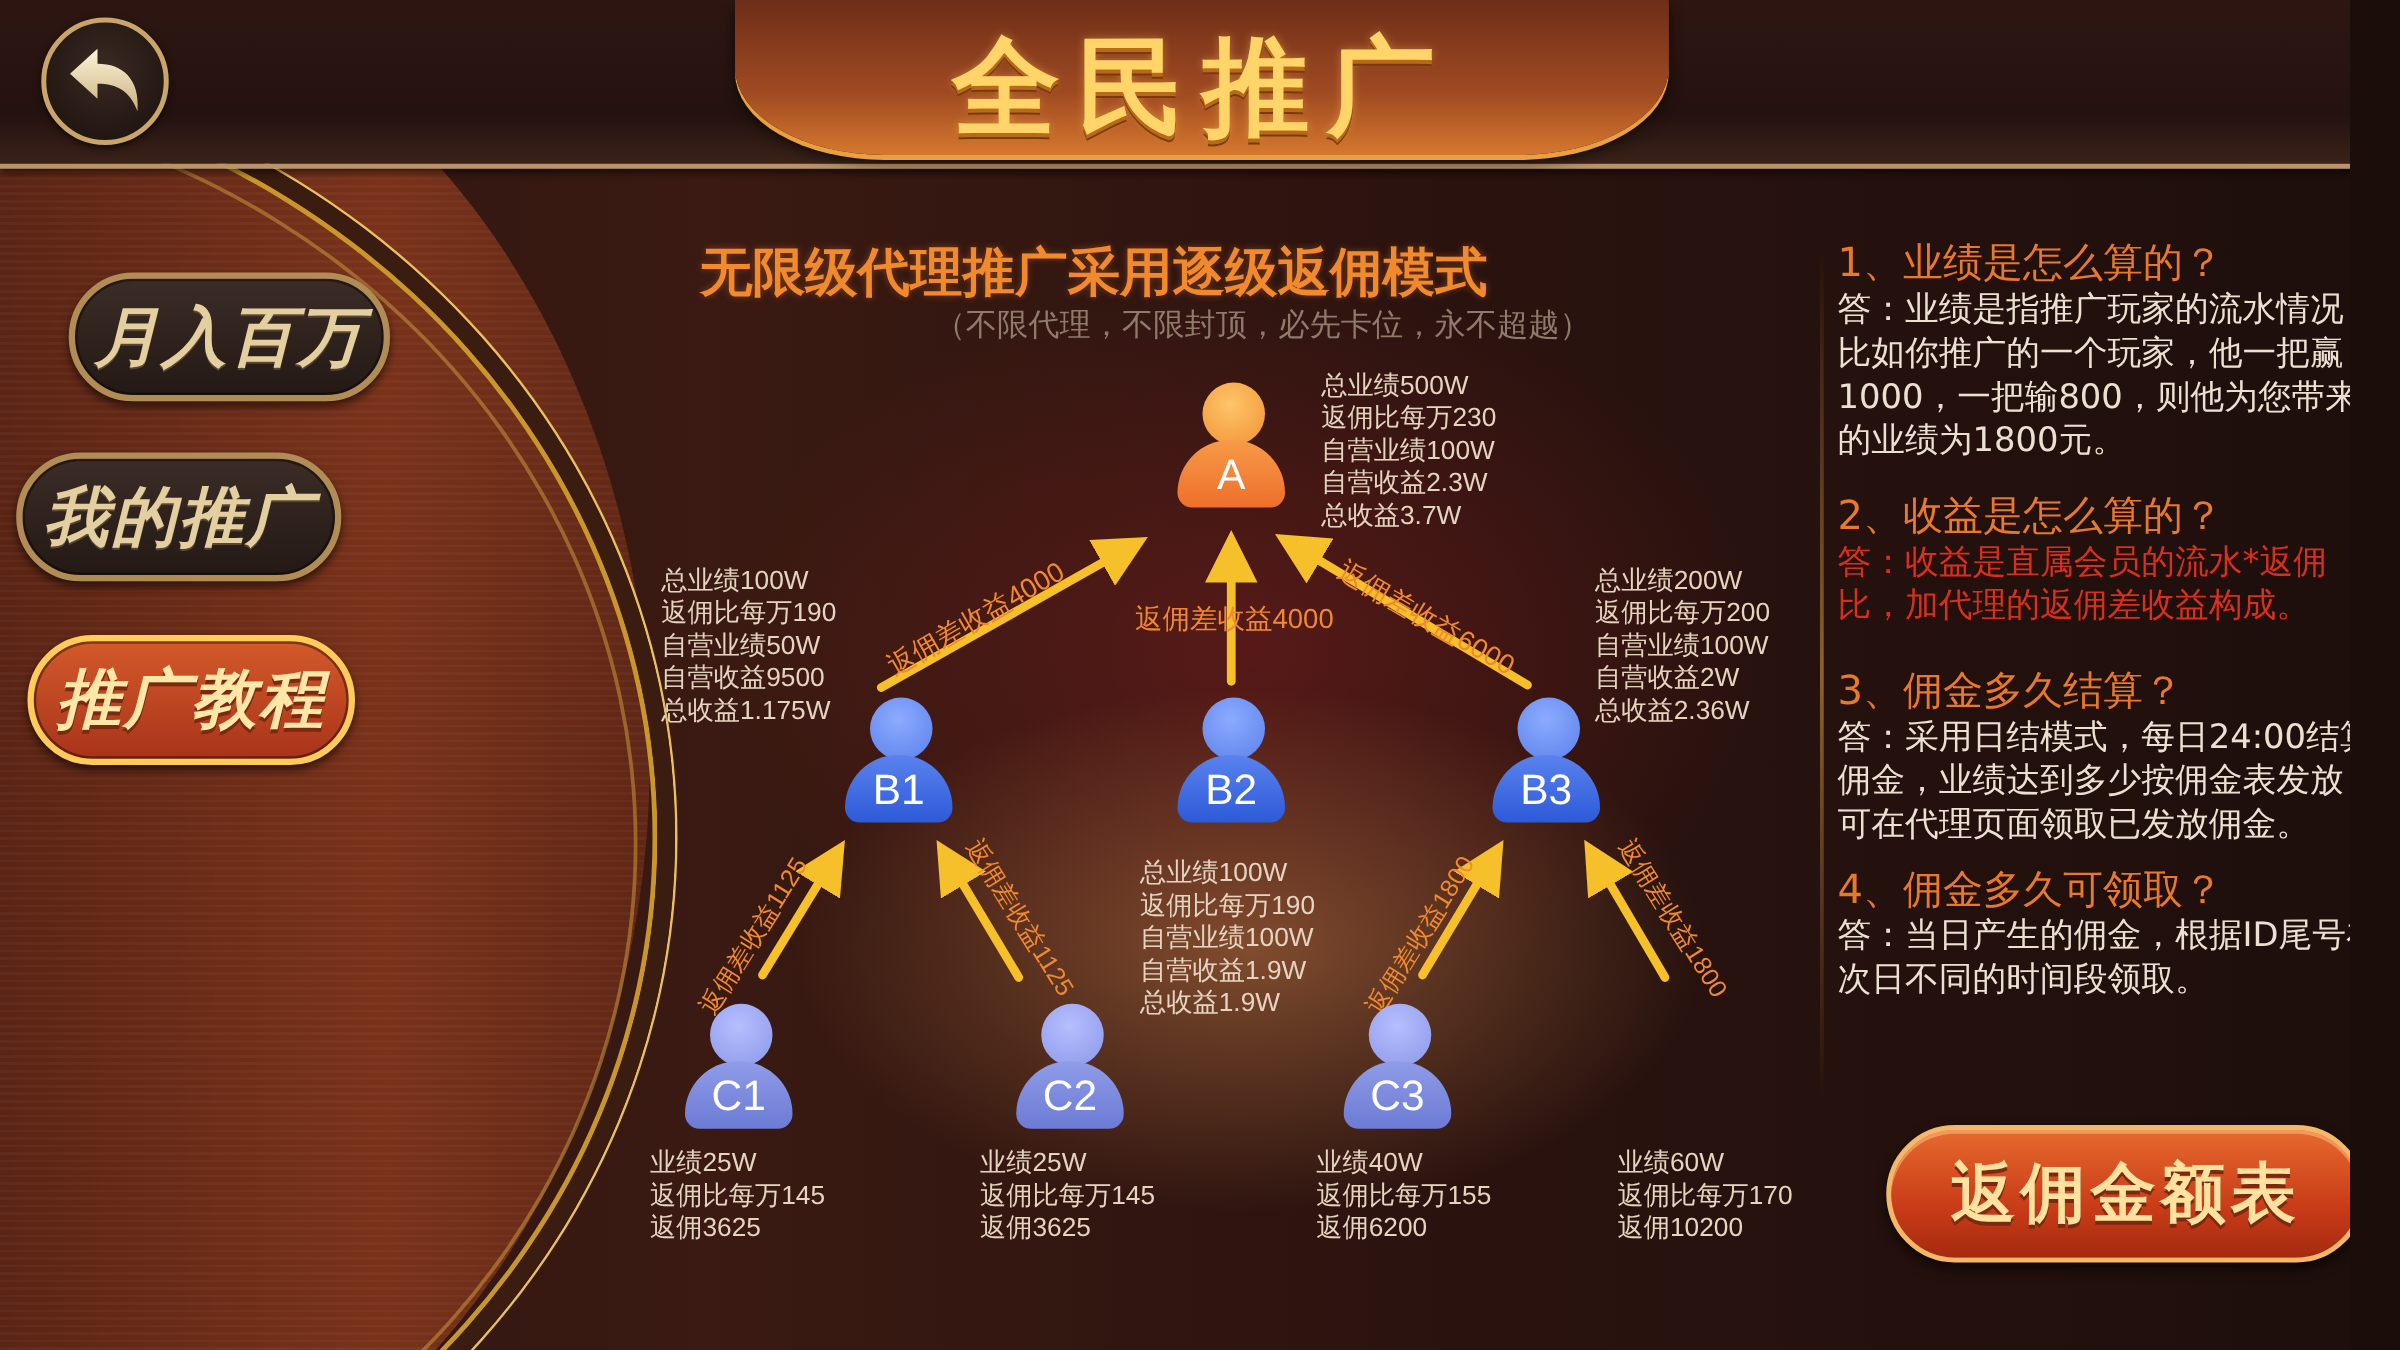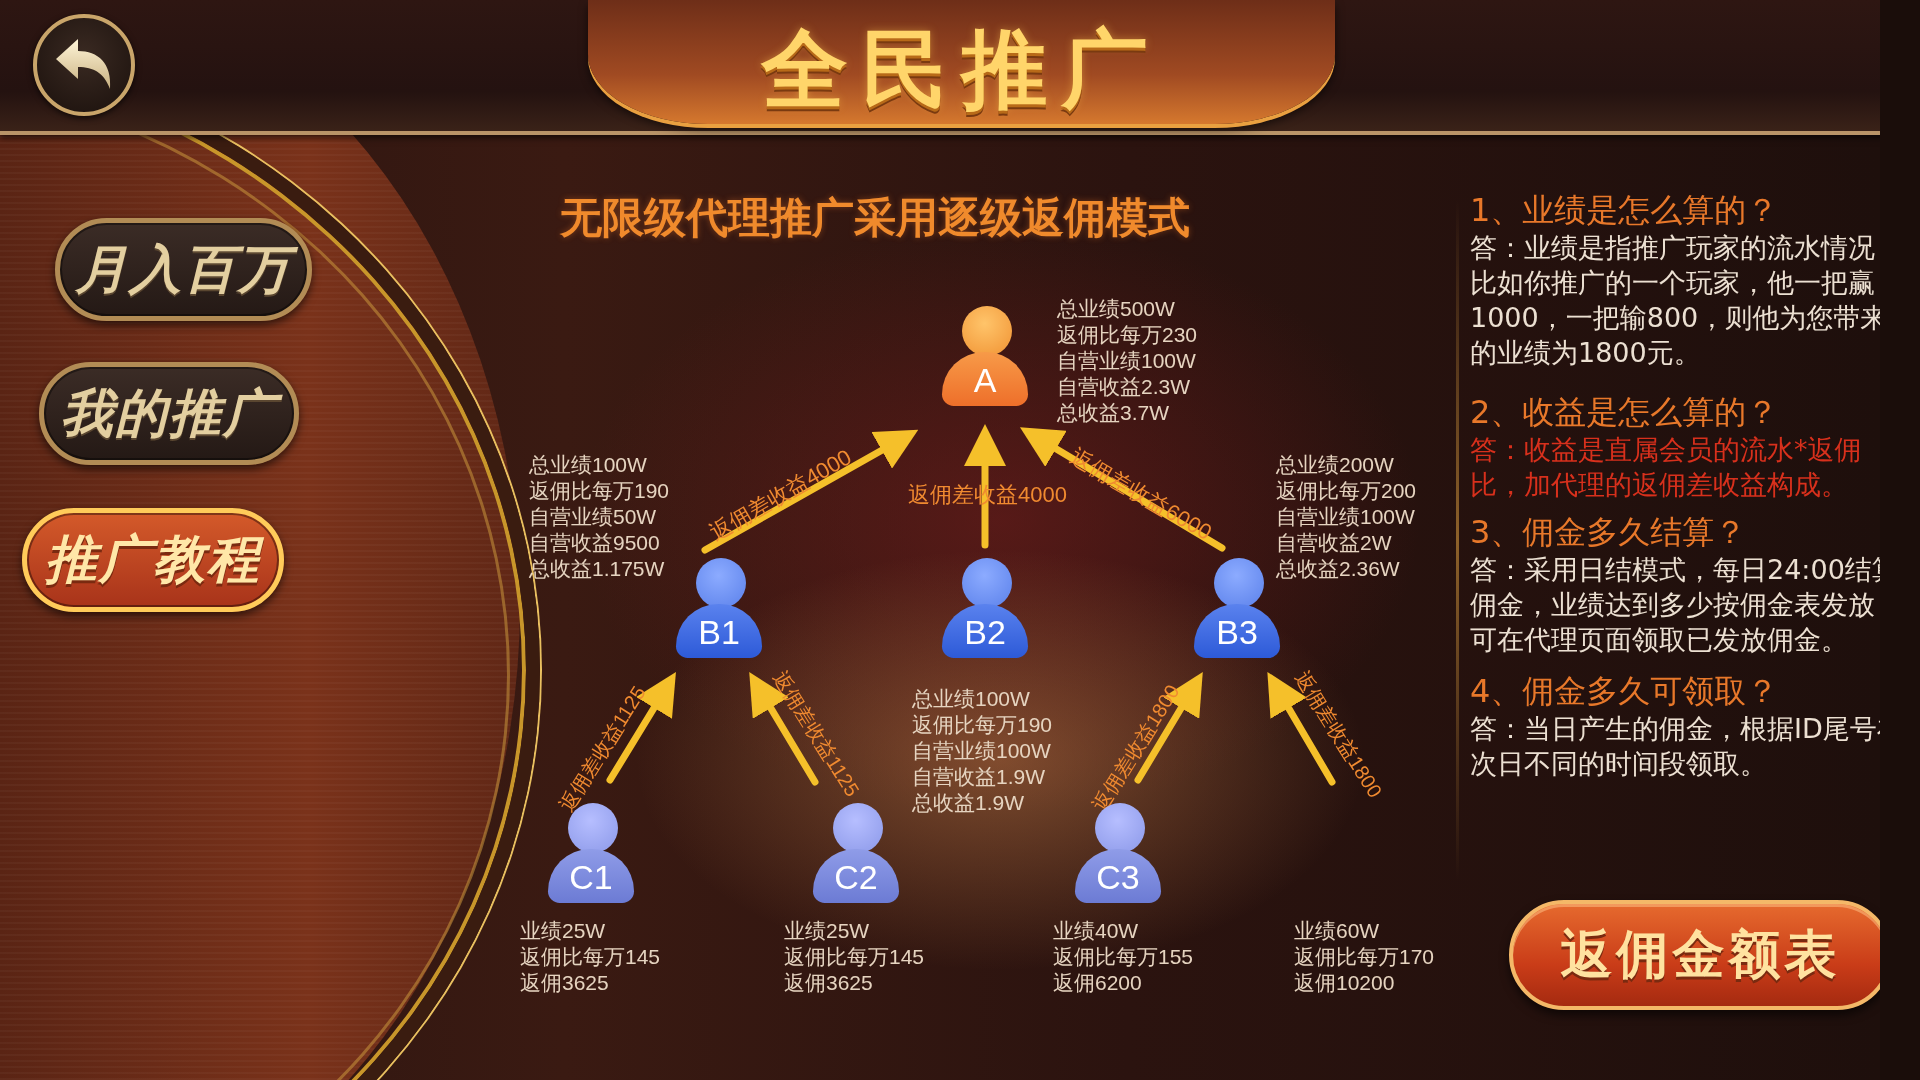--- a/index.html
+++ b/index.html
@@ -88,28 +88,29 @@
       </svg>
     </div>
     <div id="title-banner">
       <div id="title-text">全民推广</div>
     </div>
   </div>
 
   <div class="nav-btn nav-dark" style="left:55px;top:218px;width:257px;height:103px;text-align:right;">
     <span>月入百万</span>
   </div>
-  <div class="nav-btn nav-dark" style="left:39px;top:362px;width:260px;height:103px;font-family:Liberation Serif, serif;">
+  <div class="nav-btn nav-dark" style="left:13px;top:362px;width:260px;height:103px;font-family:Liberation Serif, serif;">
     <span>我的推广</span>
   </div>
   <div class="nav-btn nav-active" style="left:22px;top:508px;width:262px;height:104px;">
     <span>推广教程</span>
   </div>
 
   <div id="heading">无限级代理推广采用逐级返佣模式</div>
+  <div id="subheading">（不限代理，不限封顶，必先卡位，永不超越）</div>
 
   <svg id="arrows">
     <defs>
       <marker id="ah" markerWidth="6" markerHeight="6" refX="3" refY="3" orient="auto" markerUnits="strokeWidth">
         <path d="M0,0 L6,3 L0,6 Z" fill="#f5c02a"></path>
       </marker>
     </defs>
     <g stroke="#f5c02a" stroke-width="7" fill="none" stroke-linecap="round">
       <line x1="705" y1="550" x2="900" y2="440" marker-end="url(#ah)"></line>
       <line x1="985" y1="545" x2="985" y2="445" marker-end="url(#ah)"></line>
@@ -226,21 +227,21 @@
     <div>返佣比每万170</div>
     <div>返佣10200</div>
   </div>
 
   <div id="faq-divider"></div>
   <div id="faq">
     <div class="faq-q" style="margin-top:0">1、业绩是怎么算的？</div>
     <div class="faq-a">答：业绩是指推广玩家的流水情况，比如你推广的一个玩家，他一把赢1000，一把输800，则他为您带来的业绩为1800元。</div>
     <div class="faq-q" style="margin-top:22px">2、收益是怎么算的？</div>
     <div class="faq-a red">答：收益是直属会员的流水*返佣比，加代理的返佣差收益构成。</div>
-    <div class="faq-q" style="margin-top:10px">3、佣金多久结算？</div>
+    <div class="faq-q" style="margin-top:30px">3、佣金多久结算？</div>
     <div class="faq-a">答：采用日结模式，每日24:00结算佣金，业绩达到多少按佣金表发放，可在代理页面领取已发放佣金。</div>
     <div class="faq-q" style="">4、佣金多久可领取？</div>
     <div class="faq-a">答：当日产生的佣金，根据ID尾号在次日不同的时间段领取。</div>
   </div>
 
   <div id="rebate-btn">
     <span>返佣金额表</span>
   </div>
 
 </div>

